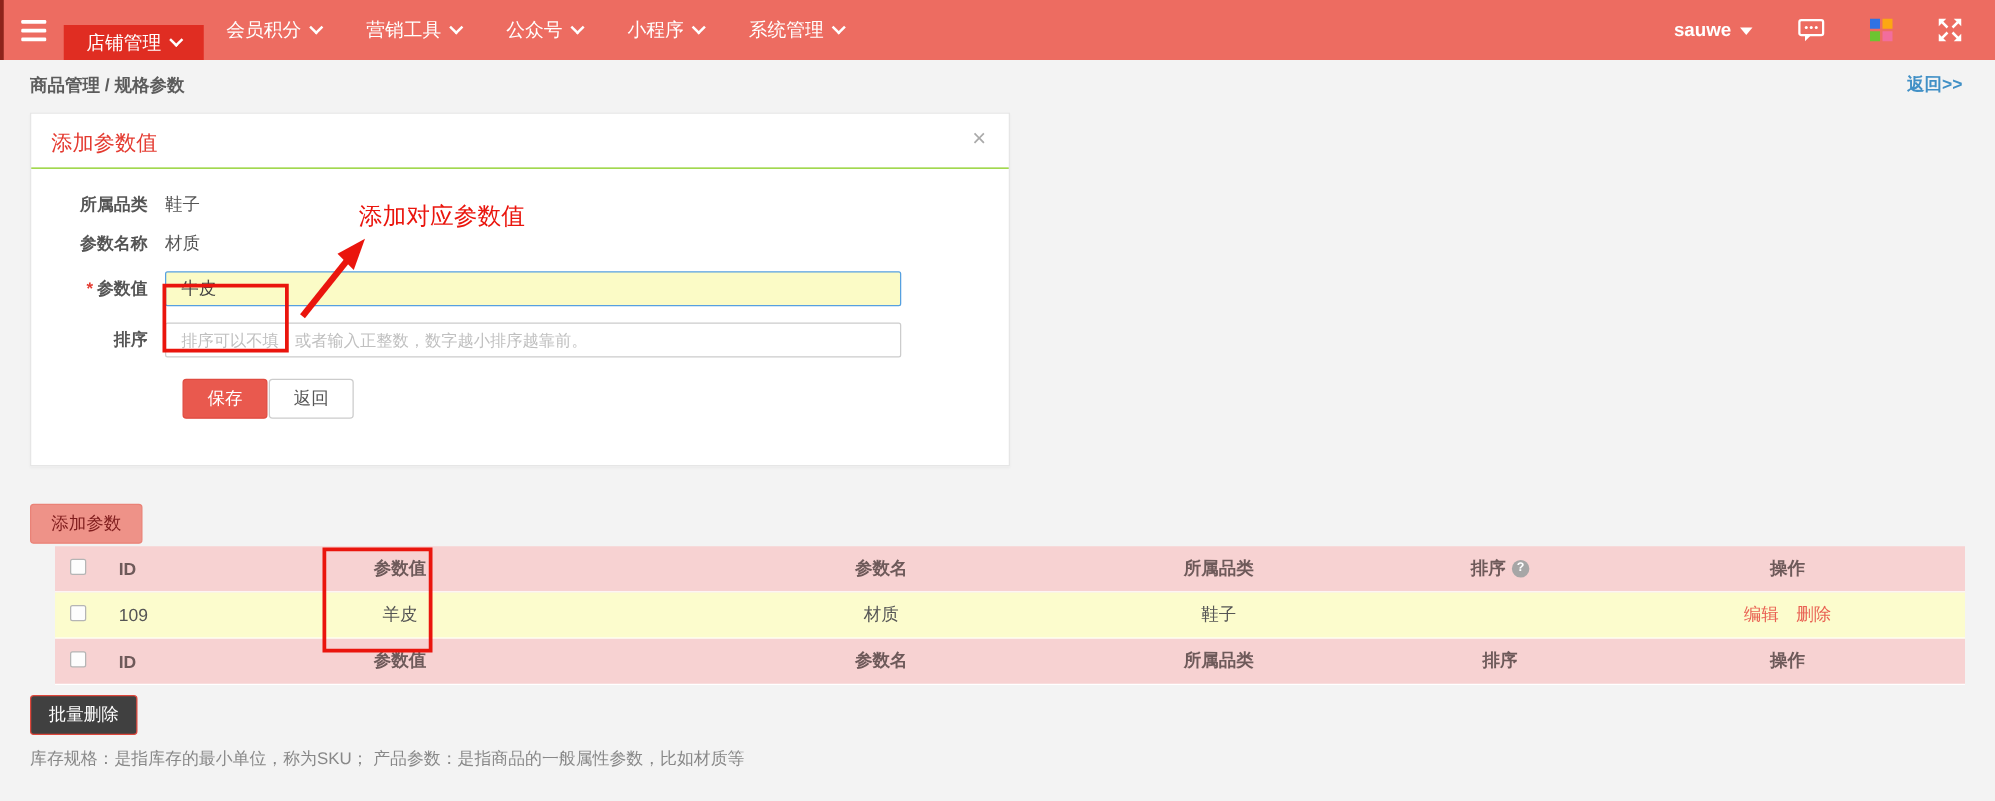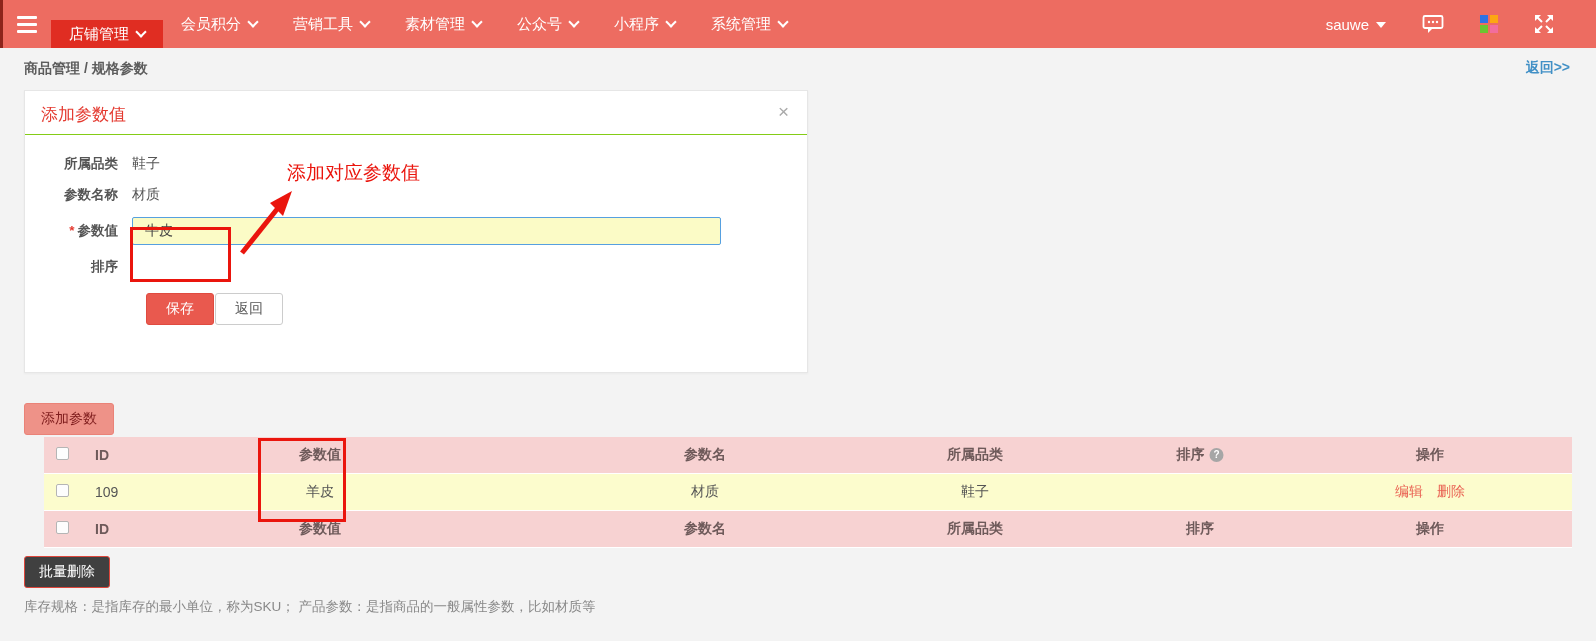--- a/index.html
+++ b/index.html
@@ -9,21 +9,21 @@
 
   
   .navbar { position:absolute; top:0; left:0; width:100%; height:48px; background:#ed6c61; display:flex; align-items:stretch; }
   .nav-edge { width:3px; background:#8d241b; }
   .hamburger { width:48px; display:flex; flex-direction:column; justify-content:center; align-items:center; gap:4px; cursor:pointer; }
   .hamburger span { width:20px; height:3px; background:#fff; border-radius:1px; }
   .nav-items { display:flex; align-items:stretch; }
   .nav-item { display:flex; align-items:center; padding:0 18px; color:#fff; font-size:15px; cursor:pointer; white-space:nowrap; }
   .nav-item.active { background:#e02d22;margin-top:20px; }
   .chev { display:inline-block; width:8px; height:8px; border-right:2px solid #fff; border-bottom:2px solid #fff; transform:rotate(45deg); margin-left:8px; margin-top:-4px; }
-  .nav-right { margin-left:auto; display:flex; align-items:center; gap:36px; padding-right:42px; color:#fff; }
+  .nav-right { margin-left:auto; display:flex; align-items:center; gap:36px; padding-right:26px; color:#fff;font-weight:bold; }
   .user-box { display:flex; align-items:center; gap:7px; font-size:15px; cursor:pointer; }
   .caret-down { width:0; height:0; border-left:5px solid transparent; border-right:5px solid transparent; border-top:6px solid #fff; margin-top:2px; }
   .icon-btn { display:flex; align-items:center; cursor:pointer; }
   .grid-icon { display:grid; grid-template-columns:8px 8px; grid-template-rows:8px 8px; gap:2px; }
   .grid-icon i { display:block; }
   .gi-1{background:#2f72e4;} .gi-2{background:#fca713;} .gi-3{background:#6cc431;} .gi-4{background:#f26d9d;}
 
   
   .crumbbar { position:absolute; top:48px; left:0; width:100%; height:40px; }
   .crumb { position:absolute; left:24px; top:12px; font-size:14px; font-weight:bold; color:#5c5c5c; }
@@ -96,24 +96,20 @@
         </div>
       <div class="nav-item">
           <span>会员积分</span>
           <i class="chev"></i>
         </div>
       <div class="nav-item">
           <span>营销工具</span>
           <i class="chev"></i>
         </div>
       <div class="nav-item">
-          <span>素材管理</span>
-          <i class="chev"></i>
-        </div>
-      <div class="nav-item">
           <span>公众号</span>
           <i class="chev"></i>
         </div>
       <div class="nav-item">
           <span>小程序</span>
           <i class="chev"></i>
         </div>
       <div class="nav-item">
           <span>系统管理</span>
           <i class="chev"></i>
@@ -173,20 +169,21 @@
       <div class="form-row">
         <div class="f-label">参数名称</div>
         <div class="f-value">材质</div>
       </div>
       <div class="form-row">
         <div class="f-label"><span class="req">*</span><span>参数值</span></div>
         <input class="inp value-input" type="text" value="牛皮" style="">
       </div>
       <div class="form-row">
         <div class="f-label">排序</div>
+        <input class="inp" type="text" placeholder="排序可以不填，或者输入正整数，数字越小排序越靠前。" style="">
       </div>
       <div class="btn-row">
         <button class="btn btn-save">保存</button>
         <button class="btn btn-back">返回</button>
       </div>
     </div>
   </div>
 
   <div class="anno-box1"></div>
   <div class="anno-text">添加对应参数值</div>

